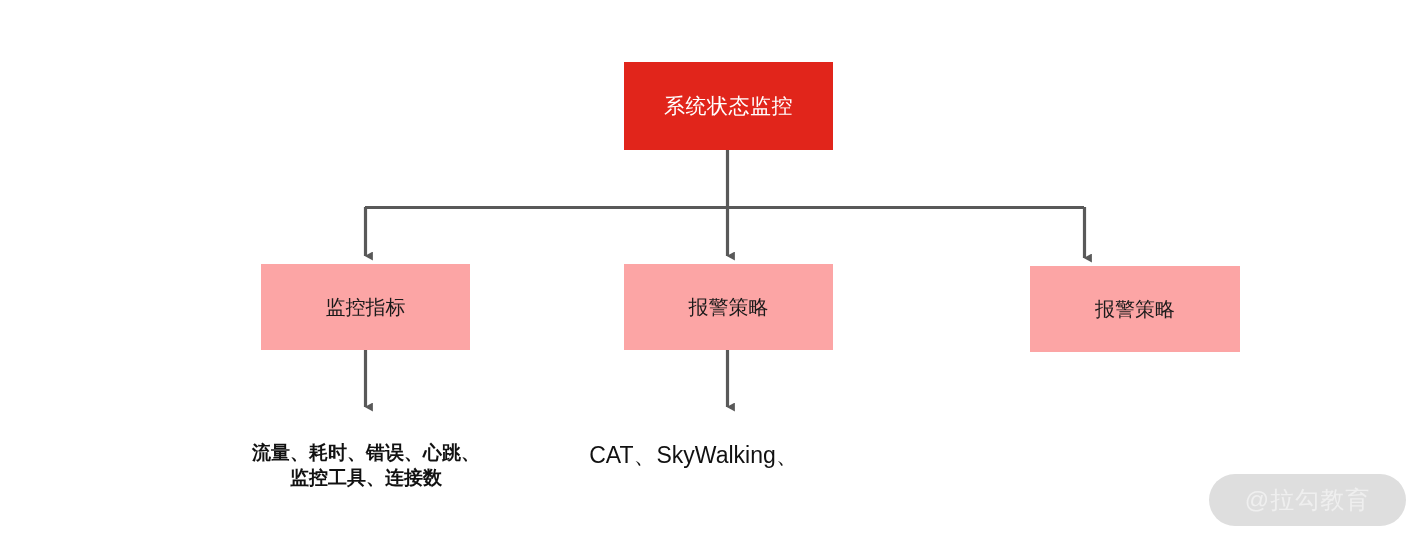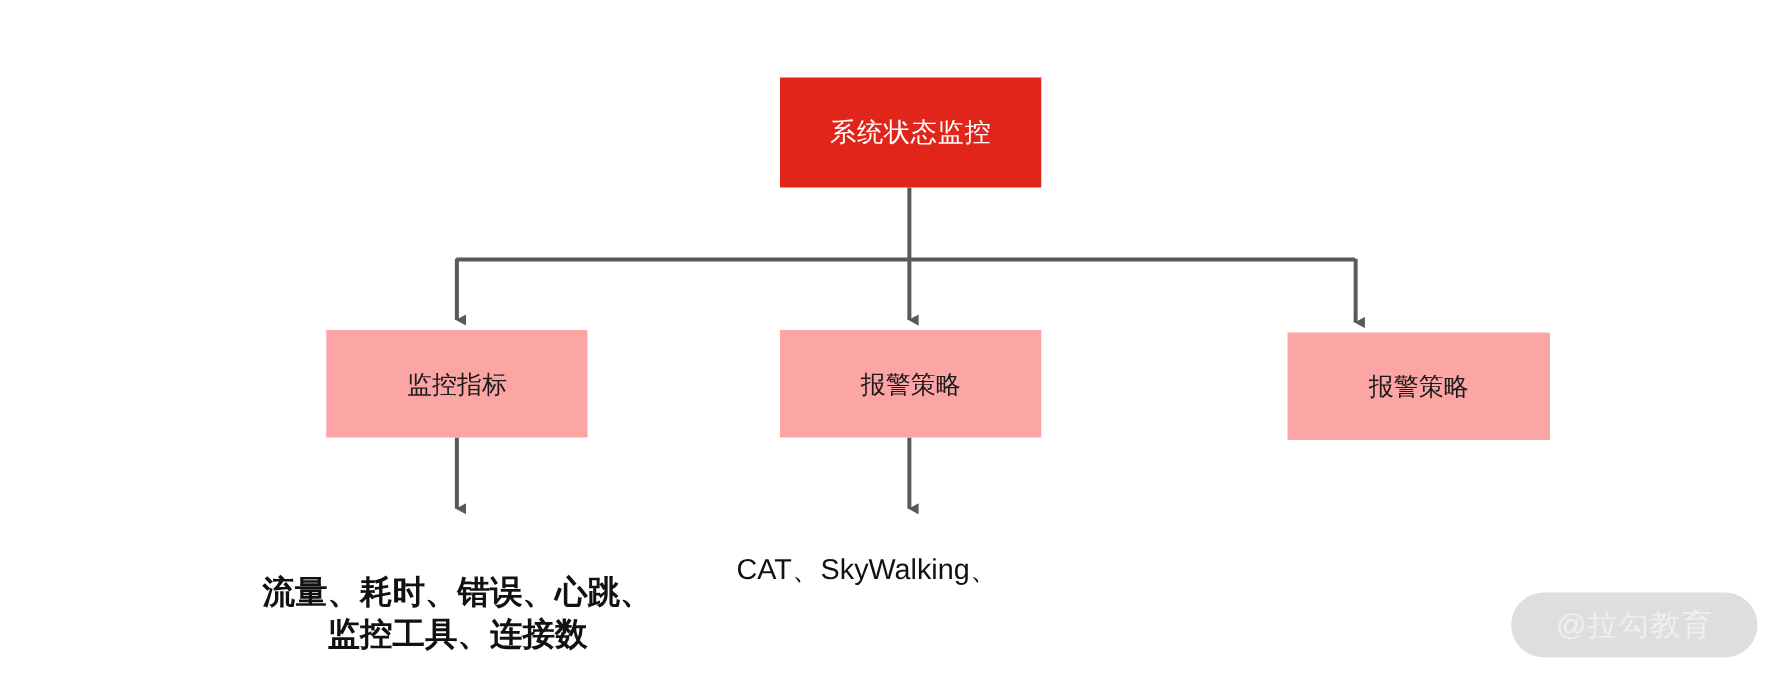--- a/index.html
+++ b/index.html
@@ -61,23 +61,23 @@
     height: 86px;
   }
   .leaf-text {
     position: absolute;
     text-align: center;
     color: #111111;
     line-height: 1.32;
   }
   .leaf-metrics {
     left: 180px;
-    top: 456px;
+    top: 440px;
     width: 372px;
-    font-size: 26px;
+    font-size: 19px;
     font-weight: bold;
   }
   .leaf-tools {
     left: 536px;
     top: 440px;
     width: 316px;
     font-size: 23px;
     font-weight: normal;
   }
   svg.connectors {

